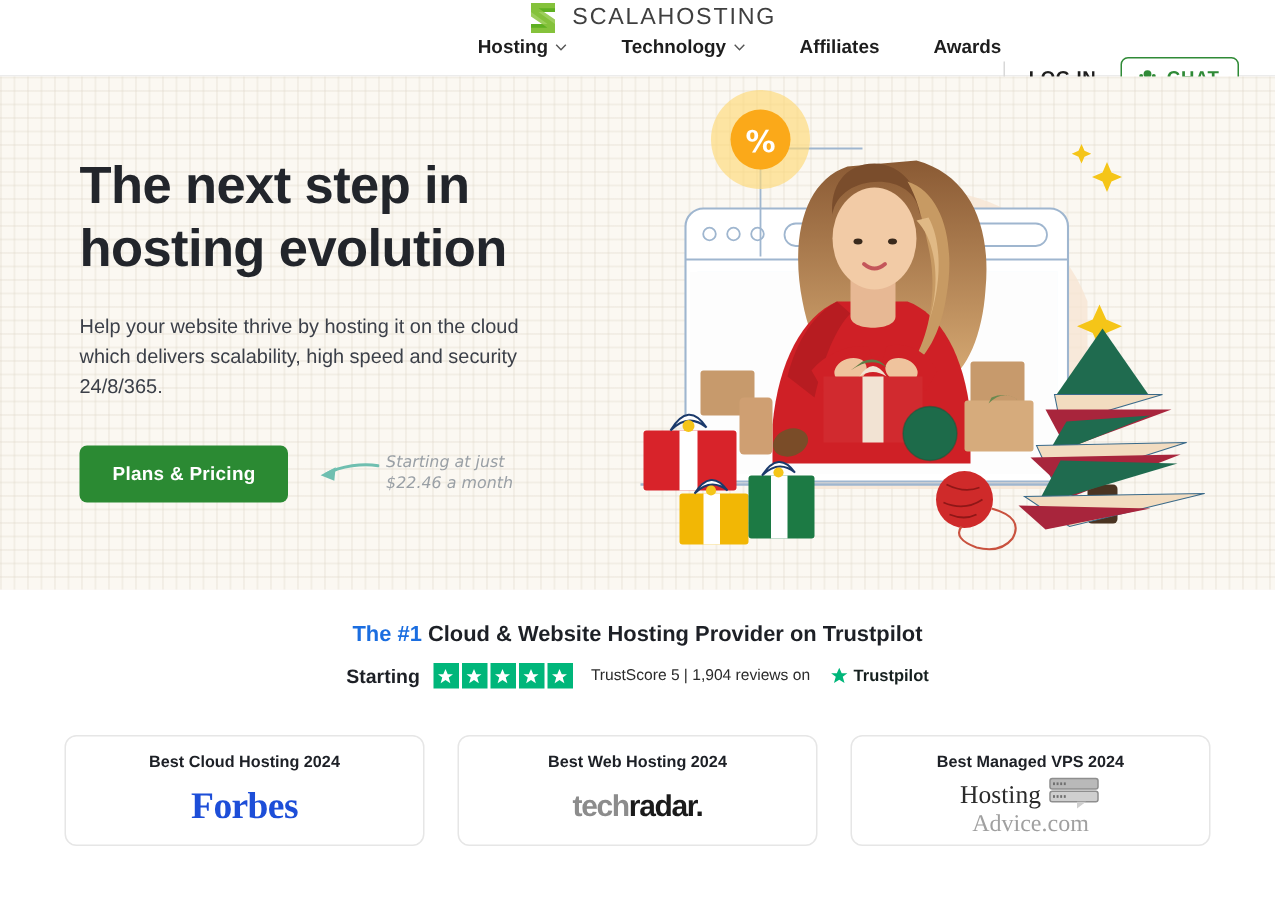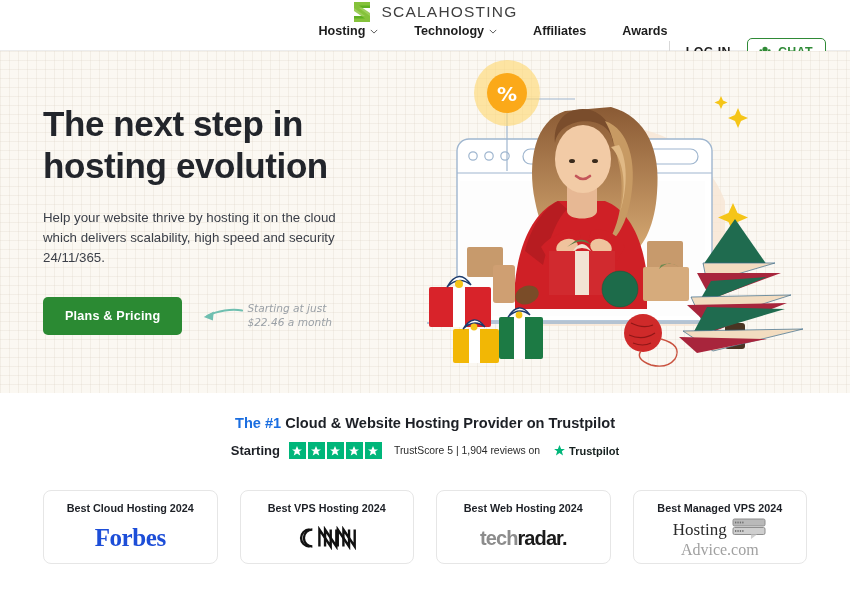--- a/index.html
+++ b/index.html
@@ -60,21 +60,21 @@
   .hero {
     position: relative;
     height: 342px;
     background-color: #fbf8f2;
     background-image:
       linear-gradient(to right, rgba(222,214,200,.30) 1px, transparent 1px),
       linear-gradient(to bottom, rgba(222,214,200,.30) 1px, transparent 1px);
     background-size: 9px 9px;
     overflow: hidden;
   }
-  .hero-copy { position: absolute; left: 43px; top: 52px; width: 330px; }
+  .hero-copy { position: absolute; left: 53px; top: 52px; width: 330px; }
   .hero-h1 {
     font-size: 35px; line-height: 1.21; font-weight: 800;
     color: #22252b; letter-spacing: -.4px;
   }
   .hero-sub {
     margin-top: 20px;
     font-size: 13.3px; line-height: 1.52; color: #3c4049;
     max-width: 312px;
   }
   .cta-row { margin-top: 29px; display: flex; align-items: center; }
@@ -202,21 +202,21 @@
       </svg>
       <span>CHAT</span>
     </button>
   </div>
 </header>
 
 <section class="hero">
 
   <div class="hero-copy">
     <h1 class="hero-h1">The next step in hosting evolution</h1>
-    <p class="hero-sub">Help your website thrive by hosting it on the cloud which delivers scalability, high speed and security 24/11/365.</p>
+    <p class="hero-sub">Help your website thrive by hosting it on the cloud which delivers scalability, high speed and security 24/8/365.</p>
     <div class="cta-row">
       <button class="cta-btn">Plans &amp; Pricing</button>
       <div class="cta-note">
         <svg class="cta-arrow" viewBox="0 0 46 22">
           <path d="M45 5 C34 3 18 5 7 11" fill="none" stroke="#6fbfb0" stroke-width="2.2" stroke-linecap="round"></path>
           <path d="M3 12 L14 6 L13 16 Z" fill="#6fbfb0"></path>
         </svg>
         <span class="cta-note-text">Starting at just
 $22.46 a month</span>
       </div>
@@ -379,35 +379,20 @@
 
 <section class="awards">
 
   <div class="award-card">
     <span class="award-title">Best Cloud Hosting 2024</span>
     <div class="award-logo">
       <span class="forbes-logo">Forbes</span>
     </div>
   </div>
 
-  <div class="award-card">
-    <span class="award-title">Best VPS Hosting 2024</span>
-    <div class="award-logo cnn-logo">
-      <svg viewBox="0 0 92 34">
-        <g fill="none" stroke="#111" stroke-width="3.4">
-          <path d="M22 5 A12 12 0 1 0 22 29"></path>
-          <path d="M26 5 A12 12 0 1 0 26 29"></path>
-          <path d="M36 29 V5 l16 24 V5"></path>
-          <path d="M44 29 V5 l16 24 V5"></path>
-          <path d="M62 29 V5 l16 24 V5"></path>
-          <path d="M70 29 V5 l16 24 V5"></path>
-        </g>
-      </svg>
-    </div>
-  </div>
 
   <div class="award-card">
     <span class="award-title">Best Web Hosting 2024</span>
     <div class="award-logo">
       <span class="techradar-logo">
         <span class="tr-a">tech</span><span class="tr-b">radar.</span>
       </span>
     </div>
   </div>
 

